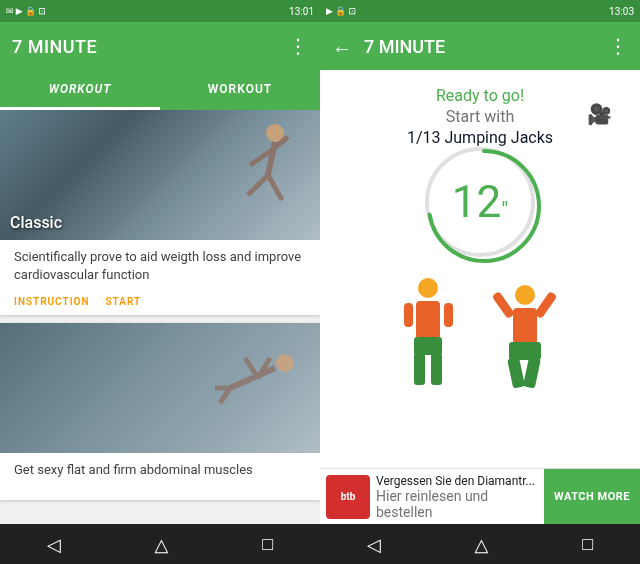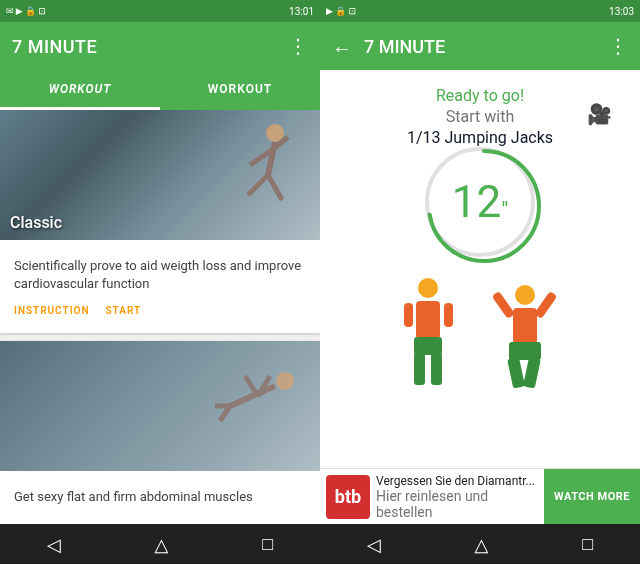--- a/index.html
+++ b/index.html
@@ -123,21 +123,21 @@
     }
 
     .workout-label {
       color: white;
       font-size: 16px;
       font-weight: 500;
       text-shadow: 1px 1px 3px rgba(0,0,0,0.7);
     }
 
     .workout-info {
-      padding: 17px 14px;
+      padding: 8px 14px;
     }
 
     .workout-desc {
       font-size: 13px;
       color: #424242;
       line-height: 1.4;
       margin-bottom: 12px;
     }
 
     .workout-actions {
@@ -299,21 +299,21 @@
     .ad-icon {
       width: 44px;
       height: 44px;
       margin: 0 6px;
       background: #d32f2f;
       border-radius: 4px;
       display: flex;
       align-items: center;
       justify-content: center;
       color: white;
-      font-size: 18px;
+      font-size: 10px;
       font-weight: 700;
       flex-shrink: 0;
     }
 
     .ad-text-block {
       flex: 1;
       overflow: hidden;
     }
 
     .ad-title {

